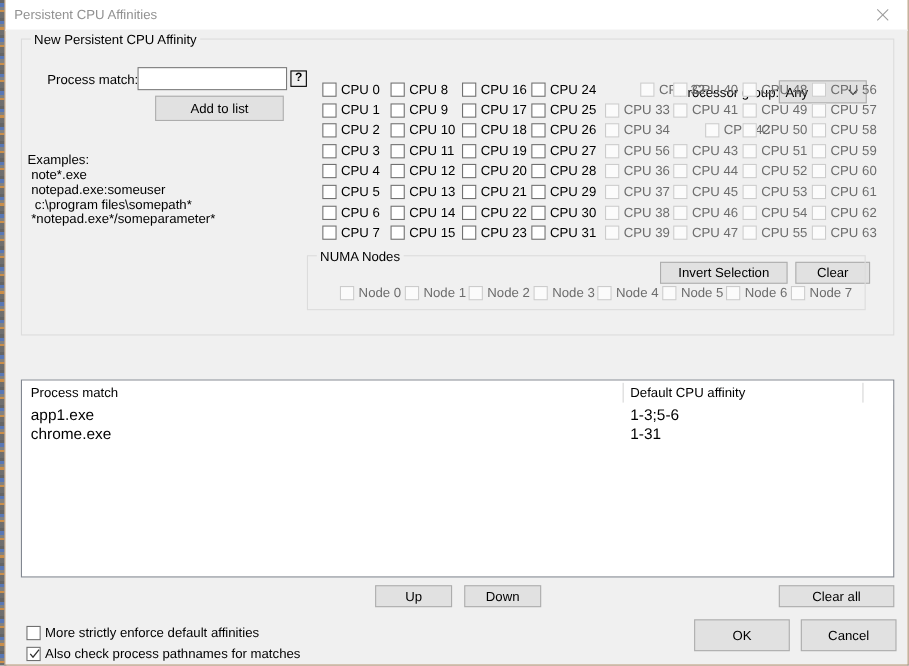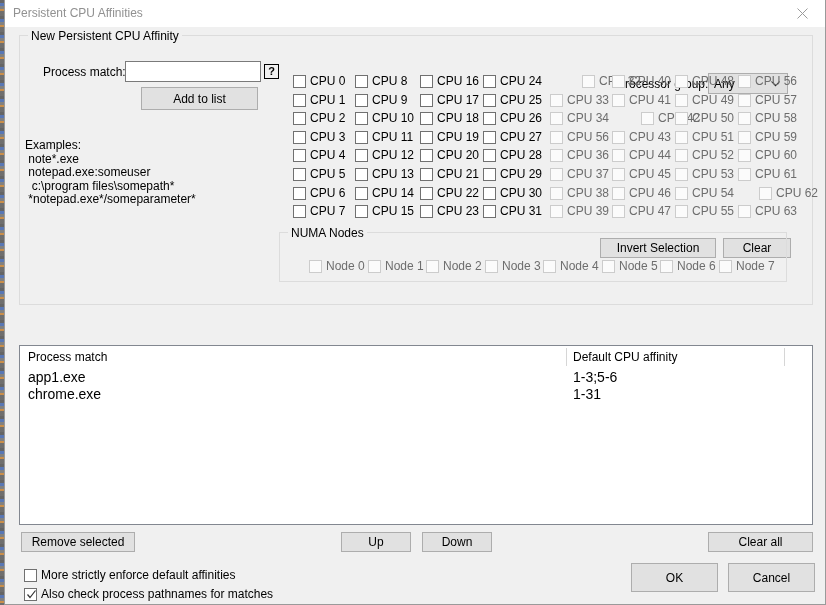--- a/index.html
+++ b/index.html
@@ -549,21 +549,21 @@
           <span class="cb-label">CPU 59</span>
         </div>
         <div class="cb disabled" style="left: 733px; top: 121px;">
           <span class="box"></span>
           <span class="cb-label">CPU 60</span>
         </div>
         <div class="cb disabled" style="left: 733px; top: 140px;">
           <span class="box"></span>
           <span class="cb-label">CPU 61</span>
         </div>
-        <div class="cb disabled" style="left: 733px; top: 159px; margin-left: 21px;">
+        <div class="cb disabled" style="left: 733px; top: 159px;">
           <span class="box"></span>
           <span class="cb-label">CPU 62</span>
         </div>
         <div class="cb disabled" style="left: 733px; top: 177px;">
           <span class="box"></span>
           <span class="cb-label">CPU 63</span>
         </div>
       </div>
 
     <div class="btn" style="left:595px; top:211px; width:116px; height:20px;">Invert Selection</div>
@@ -619,21 +619,20 @@
             <span class="lv-cell" style="left:8px;">app1.exe</span>
             <span class="lv-cell" style="left:553px;">1-3;5-6</span>
           </div>
           <div class="lv-row">
             <span class="lv-cell" style="left:8px;">chrome.exe</span>
             <span class="lv-cell" style="left:553px;">1-31</span>
           </div>
         </div>
     </div>
 
-    <div class="btn" style="left:16px; top:505px; width:114px; height:20px;">Remove selected</div>
     <div class="btn" style="left:336px; top:505px; width:70px; height:20px;">Up</div>
     <div class="btn" style="left:417px; top:505px; width:70px; height:20px;">Down</div>
     <div class="btn" style="left:703px; top:505px; width:105px; height:20px;">Clear all</div>
 
     <div id="options">
         <div class="cb" style="left: 19px; top: 541px;">
           <span class="box"></span>
           <span class="cb-label">More strictly enforce default affinities</span>
         </div>
         <div class="cb" style="left: 19px; top: 560px;">

